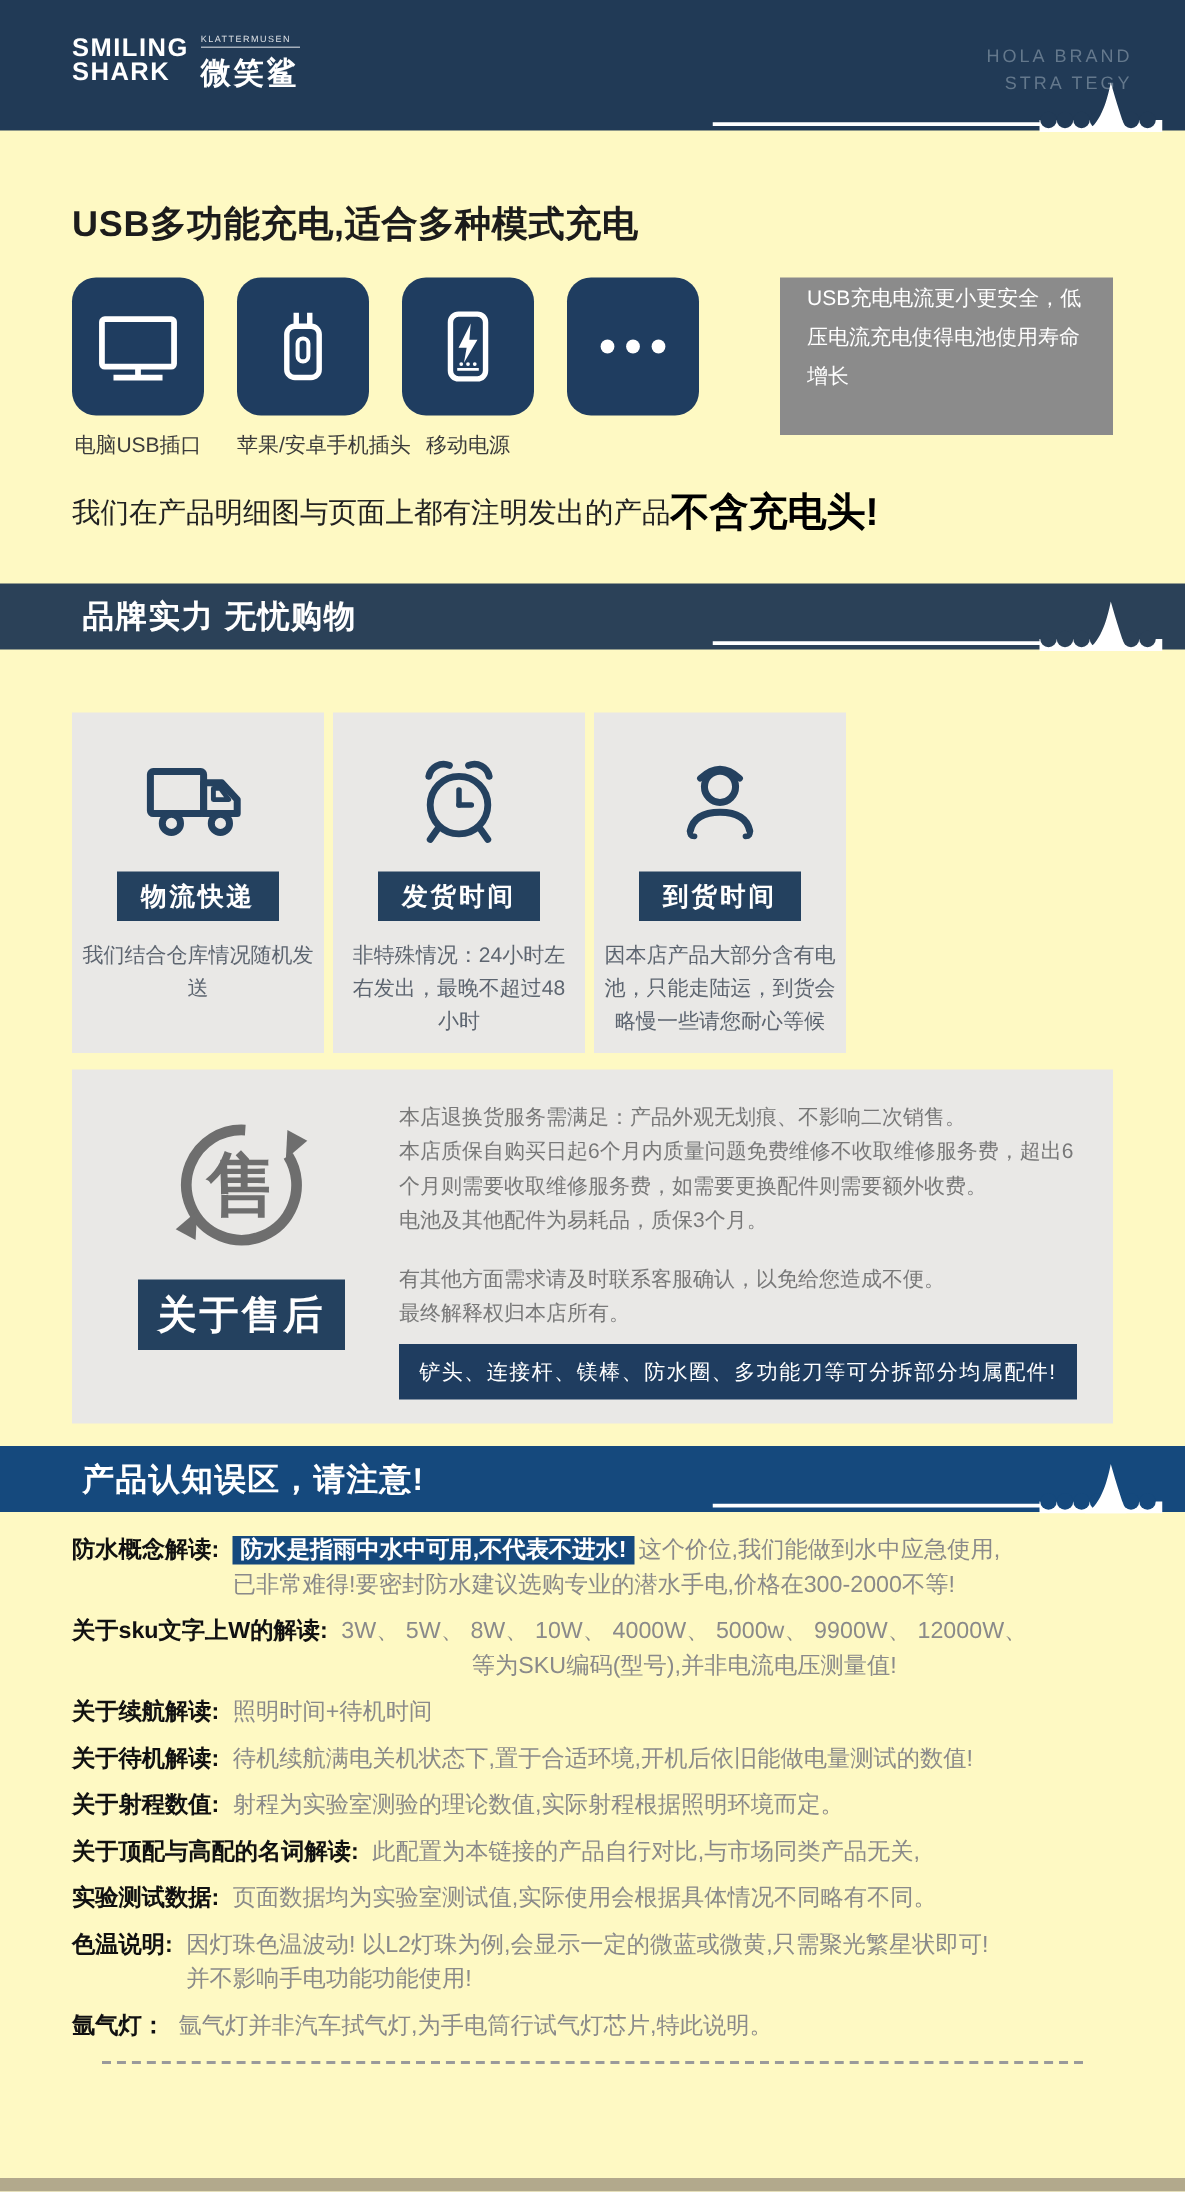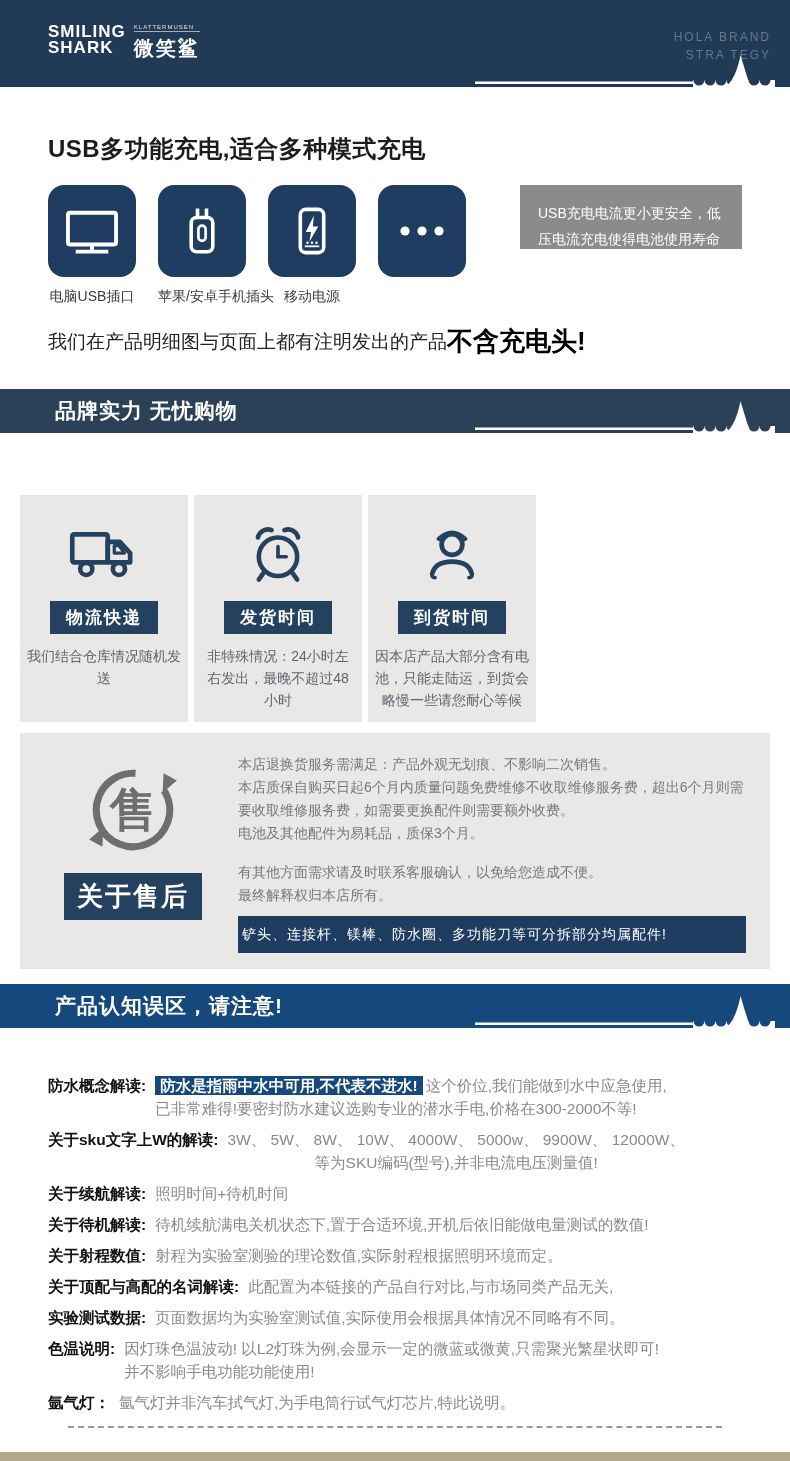--- a/index.html
+++ b/index.html
@@ -1,65 +1,65 @@
 <!DOCTYPE html>
 <html><head>
 <meta charset="utf-8">
 <style>
   * { margin:0; padding:0; box-sizing:border-box; }
   body { font-family: "Liberation Sans", "DejaVu Sans", sans-serif; background:#ddd; }
-  .page { width:790px; height:1461px; overflow:hidden; background:#ffffff; margin:0 auto; position:relative; }
+  .page { width:790px; height:1461px; overflow:hidden; background:#fef9c3; margin:0 auto; position:relative; }
 
   
   .header { height:87px; background:#213a56; position:relative; }
   .logo { position:absolute; left:48px; top:24px; display:flex; align-items:flex-start; color:#fff; }
   .logo-en { font-weight:800; font-size:17px; line-height:16px; letter-spacing:1px; }
   .logo-right { margin-left:8px; }
   .logo-sub { font-size:6px; letter-spacing:1px; opacity:.85; border-bottom:1px solid rgba(255,255,255,.7); padding-bottom:1px; }
   .logo-cn { font-size:20px; font-weight:700; margin-top:3px; letter-spacing:2px; }
-  .header-right { position:absolute; right:19px; top:28px; text-align:right; color:#64788c; font-size:12px; letter-spacing:2px; line-height:18px; }
+  .header-right { position:absolute; right:35px; top:28px; text-align:right; color:#64788c; font-size:12px; letter-spacing:2px; line-height:18px; }
 
   
   .fin { position:absolute; right:15px; bottom:-1px; width:300px; height:34px; pointer-events:none; }
 
   
   .usb-section { padding:46px 48px 0; }
   .usb-title { font-size:24px; font-weight:700; color:#1c1c1c; letter-spacing:.5px; }
   .tiles-row { display:flex; margin-top:20px; }
   .tile-wrap { margin-right:22px; text-align:center; width:88px; }
   .tile { width:88px; height:92px; background:#1f3d60; border-radius:16px; display:flex; align-items:center; justify-content:center; }
   .tile-label { margin-top:11px; font-size:14px; color:#3c3c3c; white-space:nowrap; }
-  .note-box { margin-left:32px; width:247px; height:64px; background:#8b8b8b; color:#fff; font-size:14px; line-height:26px; padding:15px 18px; }
+  .note-box { margin-left:32px; width:247px; height:105px; background:#8b8b8b; color:#fff; font-size:14px; line-height:26px; padding:0 18px; }
   .statement { margin-top:18px; font-size:19px; color:#222; display:flex; align-items:center; }
   .statement .big { font-size:26px; color:#000; font-weight:700; }
 
   
   .banner { height:44px; background:#2b4158; color:#fff; display:flex; align-items:center; padding-left:55px; font-size:21px; font-weight:700; letter-spacing:1px; position:relative; margin-top:30px; }
   .banner.blue { background:#15497d; margin-top:15px; }
 
   
-  .cards-section { padding:42px 20px 0;margin-top:20px; }
+  .cards-section { padding:42px 48px 0; }
   .cards-row { display:flex; gap:6px; }
   .card { width:168px; height:227px; background:#e9e8e6; display:flex; flex-direction:column; align-items:center; padding-top:24px; }
   .card-icon { height:70px; display:flex; align-items:center; justify-content:center; }
   .card-badge { margin-top:12px; background:#24415f; color:#fff; font-size:17px; font-weight:700; padding:5px 16px; letter-spacing:2px; white-space:nowrap; }
   .card-desc { margin-top:11px; font-size:14px; color:#5d6570; text-align:center; line-height:22px; padding:0 7px; }
 
   
   .aftersale { margin-top:11px; background:#e9e8e6; min-height:197px; display:flex; padding:18px 0 16px 34px; }
   .as-left { width:158px; display:flex; flex-direction:column; align-items:center; }
   .as-icon { width:102px; height:102px; margin-top:8px; }
   .as-badge { margin-top:12px; background:#24415f; color:#fff; font-size:26px; font-weight:700; padding:6px 13px; letter-spacing:2px; white-space:nowrap; }
   .as-right { flex:1; padding:2px 24px 0 26px; font-size:14px; color:#787878; line-height:23px; }
   .as-right p { margin:0; }
   .as-right p.gap { margin-top:16px; }
-  .as-bar { margin-top:9px; background:#1f3d60; color:#fff; text-align:left; font-size:14px; padding:7px 4px; letter-spacing:1px; }
-
-  
-  .faq-section { padding:46px 48px 0; }
+  .as-bar { margin-top:9px; background:#1f3d60; color:#fff; text-align:center; font-size:14px; padding:7px 4px; letter-spacing:1px; }
+
+  
+  .faq-section { padding:14px 48px 0; }
   .faq-row { display:flex; margin-bottom:8px; font-size:15.5px; line-height:23px; }
   .faq-row.mt { margin-top:6px; }
   .faq-label { font-weight:700; color:#111; white-space:nowrap; margin-right:9px; }
   .faq-content { color:#8a8a8a; }
   .faq-highlight { background:#15497d; color:#fff; font-weight:700; padding:1px 5px; margin-right:3px; }
   .line2.center { text-align:center; }
 
   
   .dashed { border-top:2px dashed #9a9a9a; margin:12px 20px 0; }
   .footer-bar { position:absolute; bottom:0; left:0; width:100%; height:9px; background:#b2a98c; }

